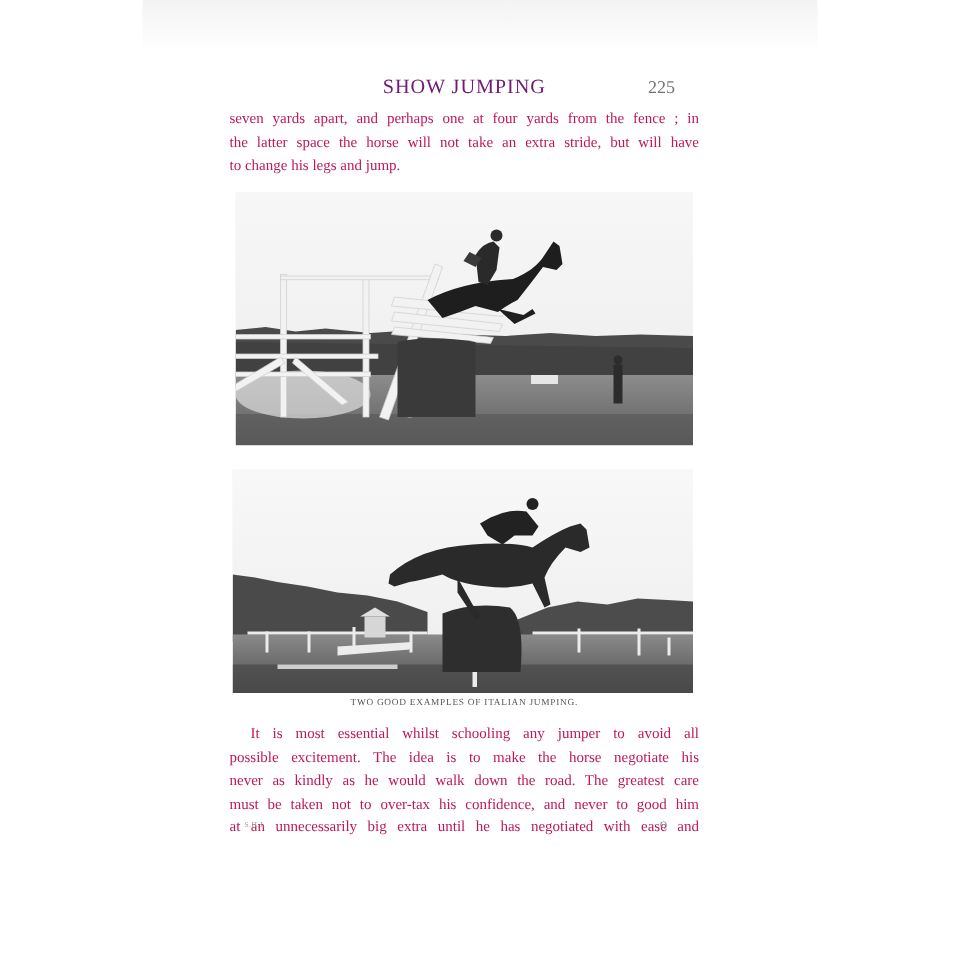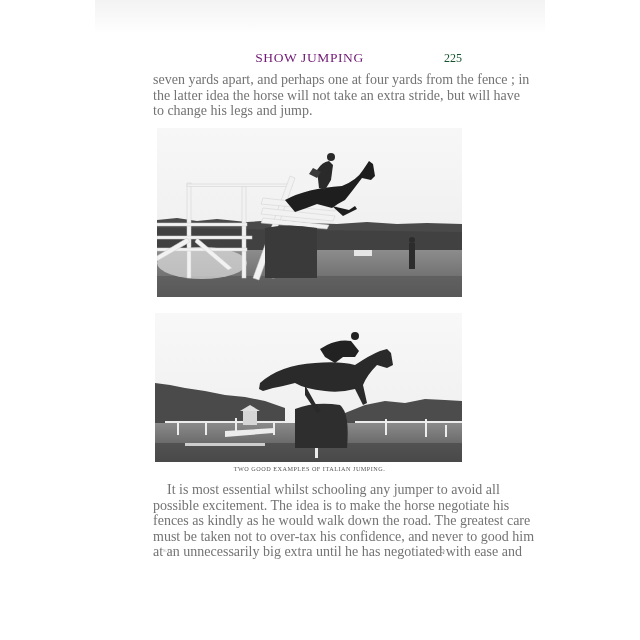--- a/index.html
+++ b/index.html
@@ -14,26 +14,26 @@
       background: linear-gradient(#f3f3f3, #fbfbfb 70%, #ffffff);
     }
     .running-head {
       position: absolute; top: 50px; left: 153px; width: 313px; height: 18px;
     }
     .running-title {
       position: absolute; left: 0; right: 0; text-align: center;
       font-size: 13.5px; letter-spacing: 0.6px; color: #701a75;
     }
     .page-number {
-      position: absolute; right: 4px; top: 1px; font-size: 12px; color: #14532d; text-align: center;
+      position: absolute; right: 16px; top: 1px; font-size: 12px; color: #737373; text-align: center;
     }
     .para {
       position: absolute; left: 153px; width: 313px;
-      font-size: 14px; line-height: 15.6px; text-align: justify;
-      color: #737373;
+      font-size: 10px; line-height: 15.6px; text-align: justify;
+      color: #be185d;
     }
     .para .line {
       display: block; text-align: justify; text-align-last: justify;
       white-space: nowrap; height: 15.6px;
     }
     .para .line.last { text-align-last: left; }
     .para .line.indent { padding-left: 14px; }
     .p1 { top: 72px; }
     .p2 { top: 482px; }
 
@@ -63,21 +63,21 @@
 
 <div class="page-shadow"></div>
 
 <div class="running-head">
   <div class="running-title">SHOW JUMPING</div>
   <div class="page-number">225</div>
 </div>
 
 <div class="para p1">
   <span class="line">seven yards apart, and perhaps one at four yards from the fence ;  in</span>
-  <span class="line">the latter idea the horse will not take an extra stride, but will have</span>
+  <span class="line">the latter space the horse will not take an extra stride, but will have</span>
   <span class="line last">to change his legs and jump.</span>
 </div>
 
 <div class="photo photo1">
   <svg viewBox="0 0 305 169" preserveAspectRatio="none">
     <defs>
       <linearGradient id="sky1" x1="0" y1="0" x2="0" y2="1">
         <stop offset="0" stop-color="#f7f7f7"></stop>
         <stop offset="1" stop-color="#ececec"></stop>
       </linearGradient>
@@ -176,19 +176,19 @@
     <path d="M172 32 Q184 26 196 28 L204 38 L200 44 L188 44 L180 50 L170 44 L165 36 Z" fill="#222"></path>
     <circle cx="200" cy="23" r="4" fill="#222"></circle>
   </svg>
 </div>
 
 <div class="caption">Two good examples of Italian jumping.</div>
 
 <div class="para p2">
   <span class="line indent">It is most essential whilst schooling any jumper to avoid all</span>
   <span class="line">possible excitement.  The idea is to make the horse negotiate his</span>
-  <span class="line">fences as kindly as he would walk down the road.  The greatest care</span>
+  <span class="line">never as kindly as he would walk down the road.  The greatest care</span>
   <span class="line">must be taken not to over-tax his confidence, and never to good him</span>
   <span class="line">at an unnecessarily big extra until he has negotiated with ease and</span>
 </div>
 
 <div class="signature">S.H.J.</div>
 <div class="catchword">Q</div>
 
 </body></html>

